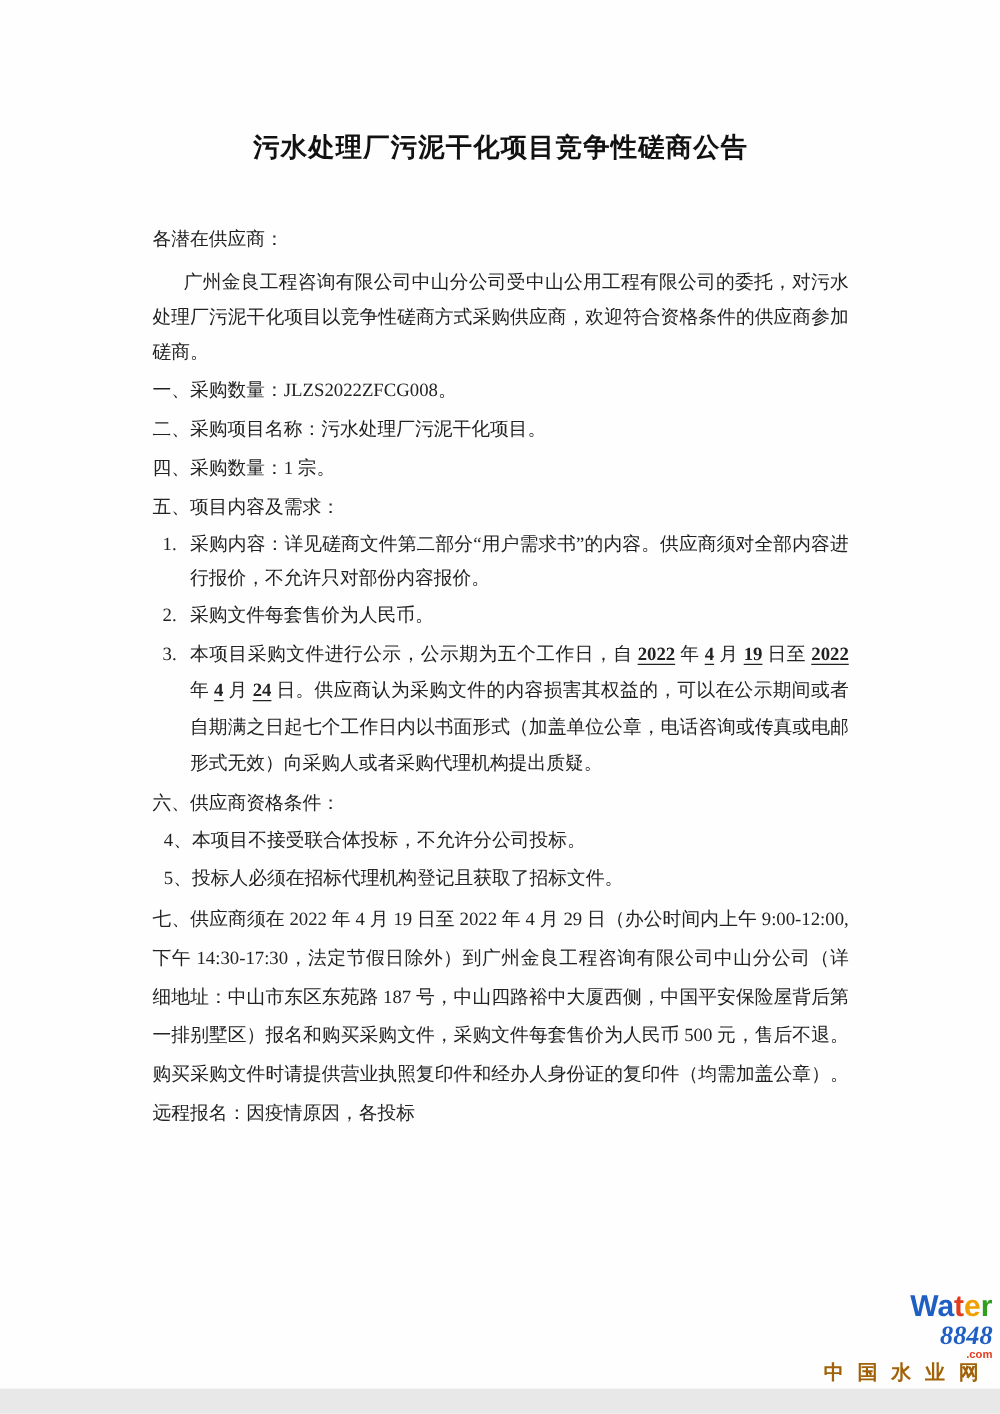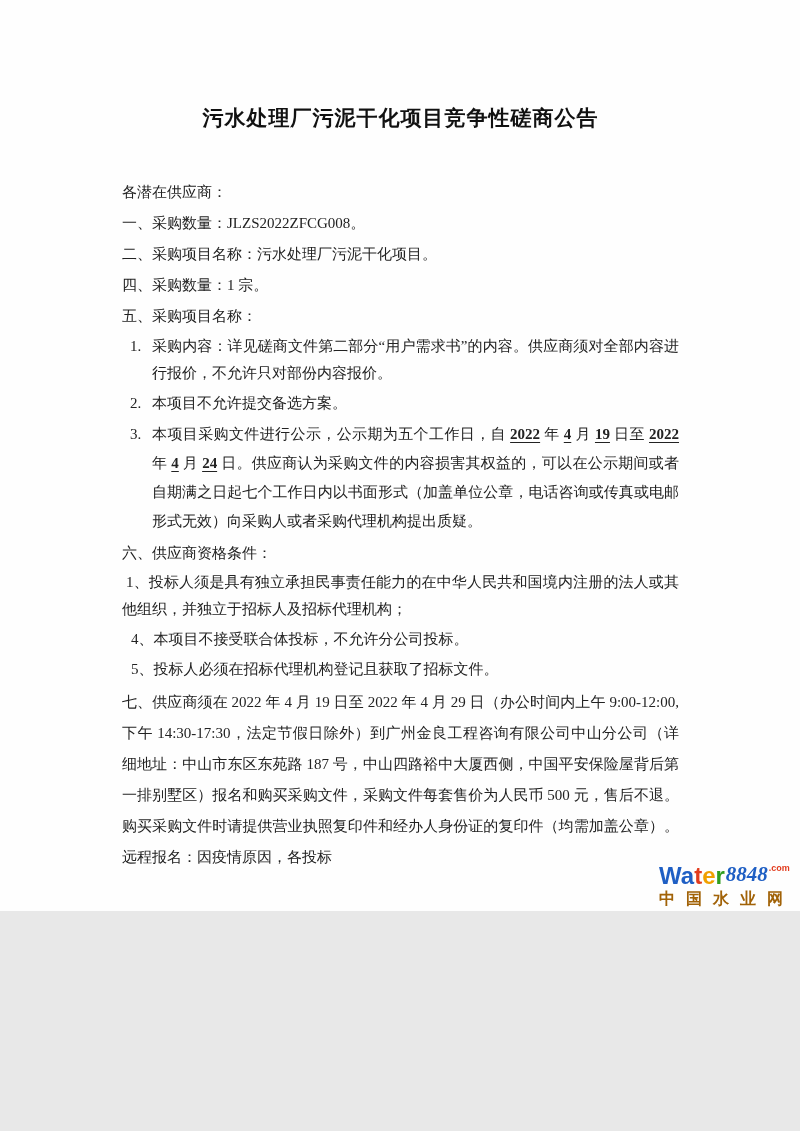--- a/index.html
+++ b/index.html
@@ -1,18 +1,18 @@
 <!DOCTYPE html>
 <html><head>
 <meta charset="utf-8">
 <style>
   html,body { margin:0; padding:0; background:#e8e8e8; }
   .page {
     position:relative;
-    width:800px; height:911px;
+    width:800px; height:1111px;
     margin:0 auto;
     background:#fefefe;
     overflow:hidden;
     font-family:"Liberation Serif","DejaVu Serif",serif;
     color:#222;
   }
   .content {
     position:absolute;
     left:122px; top:104px;
     width:557px;
@@ -45,21 +45,21 @@
     font-weight:bold;
     text-decoration:underline;
     text-underline-offset:3px;
   }
   .watermark {
     position:absolute;
     right:6px; bottom:4px;
     font-family:"Liberation Sans","DejaVu Sans",sans-serif;
     line-height:1;
   }
-  .brand-line { display:flex; align-items:flex-start; }
+  .brand-line { display:flex; align-items:flex-end;flex-direction:column; }
   .brand-word span { font-size:24px; font-weight:bold; }
   .brand-number {
     font-size:21px;
     font-weight:bold;
     font-style:italic;
     font-family:"Liberation Serif","DejaVu Serif",serif;
     margin-left:1px;
   }
   .brand-tld { font-size:9px; font-weight:bold; margin-left:1px; }
   .brand-sub {
@@ -71,29 +71,29 @@
   }
 </style>
 </head>
 <body>
 
 <div class="page">
   <div class="content">
     <h1 class="doc-title">污水处理厂污泥干化项目竞争性磋商公告</h1>
     <div>
         <p class="para salutation"><span>各潜在供应商：</span></p>
+        <p class="para intro"><span>广州金良工程咨询有限公司中山分公司受中山公用工程有限公司的委托，对污水处理厂污泥干化项目以竞争性磋商方式采购供应商，欢迎符合资格条件的供应商参加磋商。</span></p>
         <p class="para section"><span>一、采购数量：JLZS2022ZFCG008。</span></p>
         <p class="para section"><span>二、采购项目名称：污水处理厂污泥干化项目。</span></p>
         <p class="para section"><span>四、采购数量：1 宗。</span></p>
-        <p class="para section"><span>五、采购项目名称：</span></p>
+        <p class="para section"><span>五、项目内容及需求：</span></p>
         <p class="para list"><span class="marker">1.</span><span>采购内容：详见磋商文件第二部分“用户需求书”的内容。供应商须对全部内容进行报价，不允许只对部份内容报价。</span></p>
-        <p class="para list"><span class="marker">2.</span><span>本项目不允许提交备选方案。</span></p>
+        <p class="para list"><span class="marker">2.</span><span>采购文件每套售价为人民币。</span></p>
         <p class="para list loose"><span class="marker">3.</span><span>本项目采购文件进行公示，公示期为五个工作日，自 </span><span class="num-u">2022</span><span> 年 </span><span class="num-u">4</span><span> 月 </span><span class="num-u">19</span><span> 日至 </span><span class="num-u">2022</span><span> 年 </span><span class="num-u">4</span><span> 月 </span><span class="num-u">24</span><span> 日。供应商认为采购文件的内容损害其权益的，可以在公示期间或者自期满之日起七个工作日内以书面形式（加盖单位公章，电话咨询或传真或电邮形式无效）向采购人或者采购代理机构提出质疑。</span></p>
         <p class="para section"><span>六、供应商资格条件：</span></p>
-        <p class="para sub"><span>1、投标人须是具有独立承担民事责任能力的在中华人民共和国境内注册的法人或其他组织，并独立于招标人及招标代理机构；</span></p>
         <p class="para sub-indent"><span>4、本项目不接受联合体投标，不允许分公司投标。</span></p>
         <p class="para sub-indent"><span>5、投标人必须在招标代理机构登记且获取了招标文件。</span></p>
         <p class="para section-seven"><span>七、供应商须在 2022 年 4 月 19 日至 2022 年 4 月 29 日（办公时间内上午 9:00-12:00,下午 14:30-17:30，法定节假日除外）到广州金良工程咨询有限公司中山分公司（详细地址：中山市东区东苑路 187 号，中山四路裕中大厦西侧，中国平安保险屋背后第一排别墅区）报名和购买采购文件，采购文件每套售价为人民币 500 元，售后不退。购买采购文件时请提供营业执照复印件和经办人身份证的复印件（均需加盖公章）。远程报名：因疫情原因，各投标</span></p>
       </div>
   </div>
 
   <div class="watermark">
     <div class="brand-line">
       <span class="brand-word"><span style="color: rgb(31, 95, 196);">W</span><span style="color: rgb(31, 95, 196);">a</span><span style="color: rgb(226, 60, 30);">t</span><span style="color: rgb(240, 160, 0);">e</span><span style="color: rgb(47, 158, 31);">r</span></span>
         <span class="brand-number" style="color: rgb(31, 95, 196);">8848</span>

